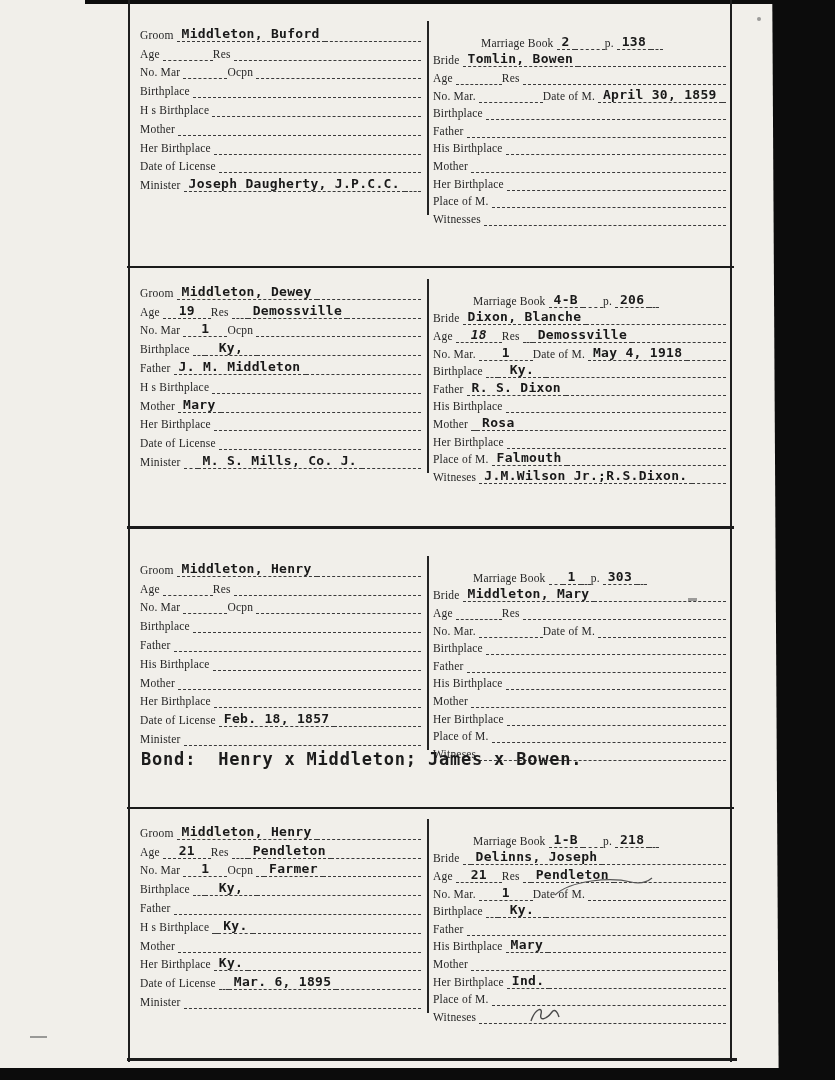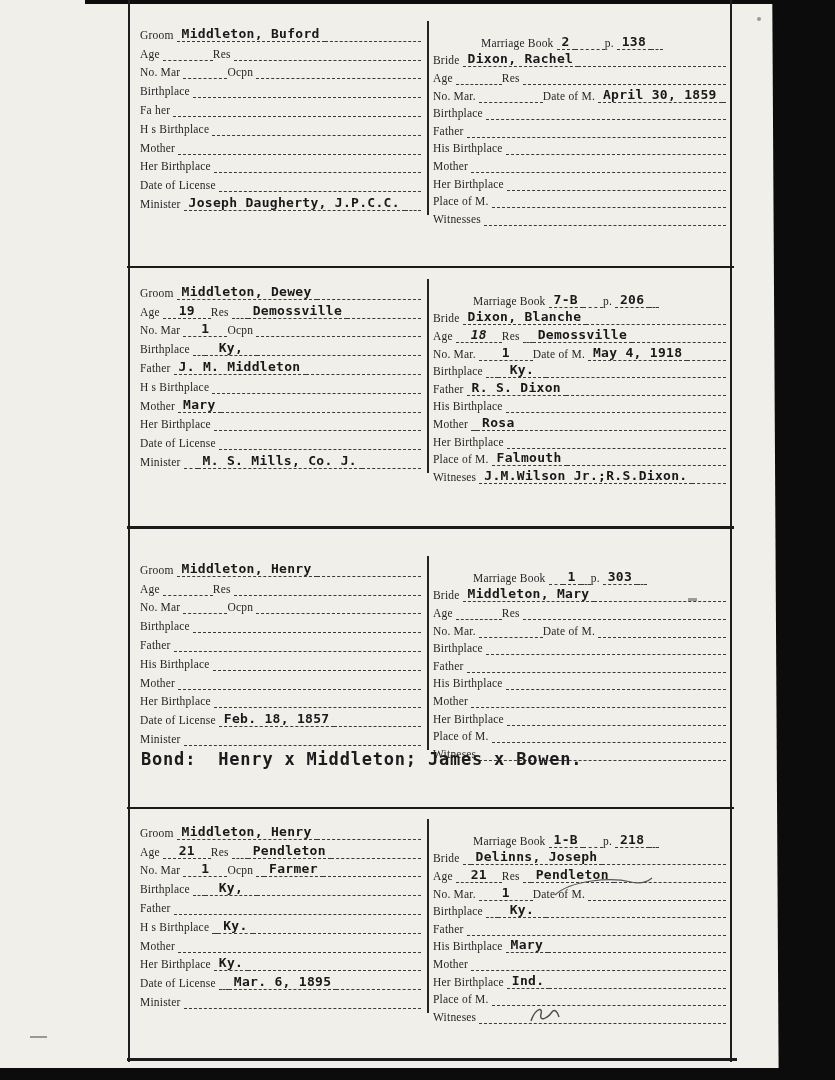--- a/index.html
+++ b/index.html
@@ -81,24 +81,20 @@
           <span class="l">No. Mar</span>
           <span class="df" style="width: 44px; flex: 0 0 auto;"></span>
           <span class="l">Ocpn</span>
           <span class="d"></span>
         </div>
         <div class="row">
           <span class="l">Birthplace</span>
           <span class="d"></span>
         </div>
         <div class="row">
-          <span class="l">Fa her</span>
-          <span class="d"></span>
-        </div>
-        <div class="row">
           <span class="l">H s Birthplace</span>
           <span class="d"></span>
         </div>
         <div class="row">
           <span class="l">Mother</span>
           <span class="d"></span>
         </div>
         <div class="row">
           <span class="l">Her Birthplace</span>
           <span class="d"></span>
@@ -119,21 +115,21 @@
           <span class="sp" style="width: 48px; flex: 0 0 auto;"></span>
           <span class="l">Marriage Book</span>
           <span class="v">2</span>
           <span class="df" style="width: 30px; flex: 0 0 auto;"></span>
           <span class="l">p.</span>
           <span class="v">138</span>
           <span class="df" style="width: 12px; flex: 0 0 auto;"></span>
         </div>
         <div class="row">
           <span class="l">Bride</span>
-          <span class="v">Dixon, Rachel</span>
+          <span class="v">Tomlin, Bowen</span>
           <span class="d"></span>
         </div>
         <div class="row">
           <span class="l">Age</span>
           <span class="df" style="width: 46px; flex: 0 0 auto;"></span>
           <span class="l">Res</span>
           <span class="d"></span>
         </div>
         <div class="row">
           <span class="l">No. Mar.</span>
@@ -229,21 +225,21 @@
           <span class="df" style="width: 14px; flex: 0 0 auto;"></span>
           <span class="v">M. S. Mills, Co. J.</span>
           <span class="d"></span>
         </div>
       </div>
     <div class="col-divider"></div>
     <div class="card-right">
         <div class="row">
           <span class="sp" style="width: 40px; flex: 0 0 auto;"></span>
           <span class="l">Marriage Book</span>
-          <span class="v">7-B</span>
+          <span class="v">4-B</span>
           <span class="df" style="width: 20px; flex: 0 0 auto;"></span>
           <span class="l">p.</span>
           <span class="v">206</span>
           <span class="df" style="width: 10px; flex: 0 0 auto;"></span>
         </div>
         <div class="row">
           <span class="l">Bride</span>
           <span class="v">Dixon, Blanche</span>
           <span class="d"></span>
         </div>

